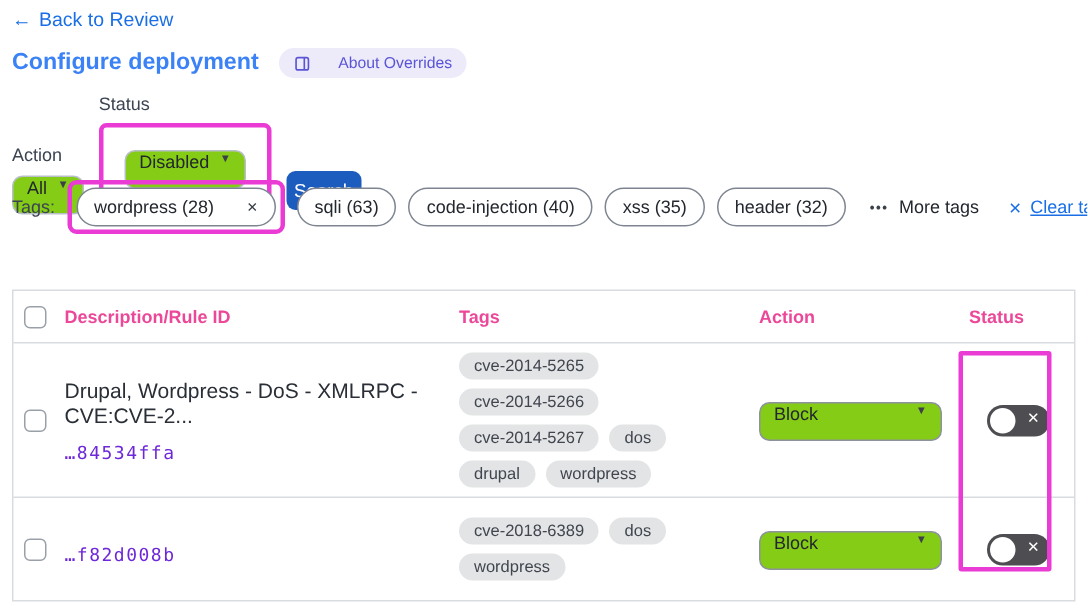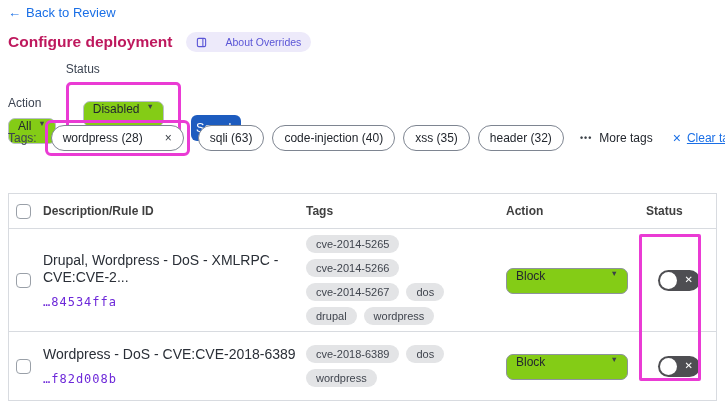--- a/index.html
+++ b/index.html
@@ -5,21 +5,21 @@
   * { box-sizing: border-box; margin: 0; padding: 0; }
   html,body { background:#fff; }
   body { font-family:"Liberation Sans", sans-serif; color:#202631; }
   .page { position:relative; width:725px; height:406px; background:#fff; overflow:hidden; }
 
   
   .back-link { position:absolute; top:5px; left:8px; font-size:13px; color:#1a6fe6; cursor:pointer; display:flex; gap:5px; align-items:center; }
 
   
   .title-row { position:absolute; top:32px; left:8px; display:flex; align-items:center; gap:14px; }
-  .page-title { font-size:15.5px; font-weight:bold; color:#be185d; }
+  .page-title { font-size:15.5px; font-weight:bold; color:#3b82f6; }
   .about-badge { display:inline-flex; align-items:center; gap:18px; background:#edeafa; color:#5a55d6; font-size:10.5px; padding:4px 10px; border-radius:11px; cursor:pointer; }
   .about-badge svg { display:block; }
 
   
   .filter-row { position:absolute; top:62px; left:8px; right:8px; display:flex; align-items:flex-end; gap:10px; }
   .field-label { font-size:12px; color:#3c4452; margin-bottom:6px; display:block; }
   .search-group { flex:1; max-width:524px; }
   .search-box { height:25px; border:1px solid #b9bfc9; border-radius:7px; display:flex; align-items:center; padding:0 8px; gap:6px; background:#fff; }
   .select { height:26px; border:1px solid #b9bfc9; border-radius:7px; background:#84cc16; display:inline-flex; align-items:flex-start; gap:7px; padding:0 9px; font-size:12px; color:#23272e; cursor:pointer; white-space:nowrap; }
   .caret { font-size:7.5px; color:#3c4148; }
@@ -33,21 +33,21 @@
   .pill-x { color:#3c4148; font-size:12px; }
   .hl-pill { border:3px solid #ea3bd4; border-radius:6px; padding:2px 3px; }
   .more-tags { display:inline-flex; align-items:center; gap:7px; color:#23272e; cursor:pointer; margin-left:8px; white-space:nowrap; }
   .more-dots { font-weight:bold; letter-spacing:1px; color:#3c4148; }
   .clear-tags { display:inline-flex; align-items:center; gap:6px; color:#1a6fe6; cursor:pointer; margin-left:12px; white-space:nowrap; }
   .clear-tags .label { text-decoration:underline; }
 
   
   .table-wrap { position:absolute; top:193px; left:8px; width:709px; border:1px solid #d8dbe0; background:#fff; }
   .t-row { display:grid; grid-template-columns:34px 263px 200px 140px 1fr; align-items:center; }
-  .t-head { height:35px; border-bottom:1px solid #d8dbe0; font-weight:bold; font-size:12px; color:#404040; }
+  .t-head { height:35px; border-bottom:1px solid #d8dbe0; font-weight:bold; font-size:12px; color:#ec4899; }
   .t-body-row1 { min-height:86px; }
   .t-body-row2 { min-height:69px; border-top:1px solid #d8dbe0; }
   .cell { padding:6px 6px 6px 0; }
   .cb-cell { display:flex; justify-content:center; }
   .checkbox { width:15px; height:15px; border:1px solid #9aa0a8; border-radius:4px; background:#fff; cursor:pointer; }
   .desc-line { font-size:14px; color:#2a2f37; line-height:1.25; }
   .rule-id { font-family:"DejaVu Sans Mono", monospace; font-size:12px; color:#6d28d9; margin-top:8px; letter-spacing:1px; }
   .chip-wrap { display:flex; flex-wrap:wrap; gap:6px 7px; padding-right:10px; }
   .chip { background:#e3e4e6; border-radius:11px; padding:3px 10px; font-size:11px; color:#40454e; white-space:nowrap; }
   .action-select { width:122px; justify-content:space-between; border-color:#8d939c; }
@@ -170,21 +170,20 @@
           <span class="x">✕</span>
         </div>
       </div>
     </div>
 
     <div class="t-row t-body-row2">
       <div class="cell cb-cell">
           <div class="checkbox"></div>
         </div>
       <div class="cell">
-        <div class="desc-line">Wordpress - DoS - CVE:CVE-2018-6389</div>
         <div class="rule-id">…f82d008b</div>
       </div>
       <div class="cell chip-wrap">
         <span class="chip">cve-2018-6389</span>
         <span class="chip">dos</span>
         <span class="chip">wordpress</span>
       </div>
       <div class="cell">
         <div class="select action-select">
           <span>Block</span>

